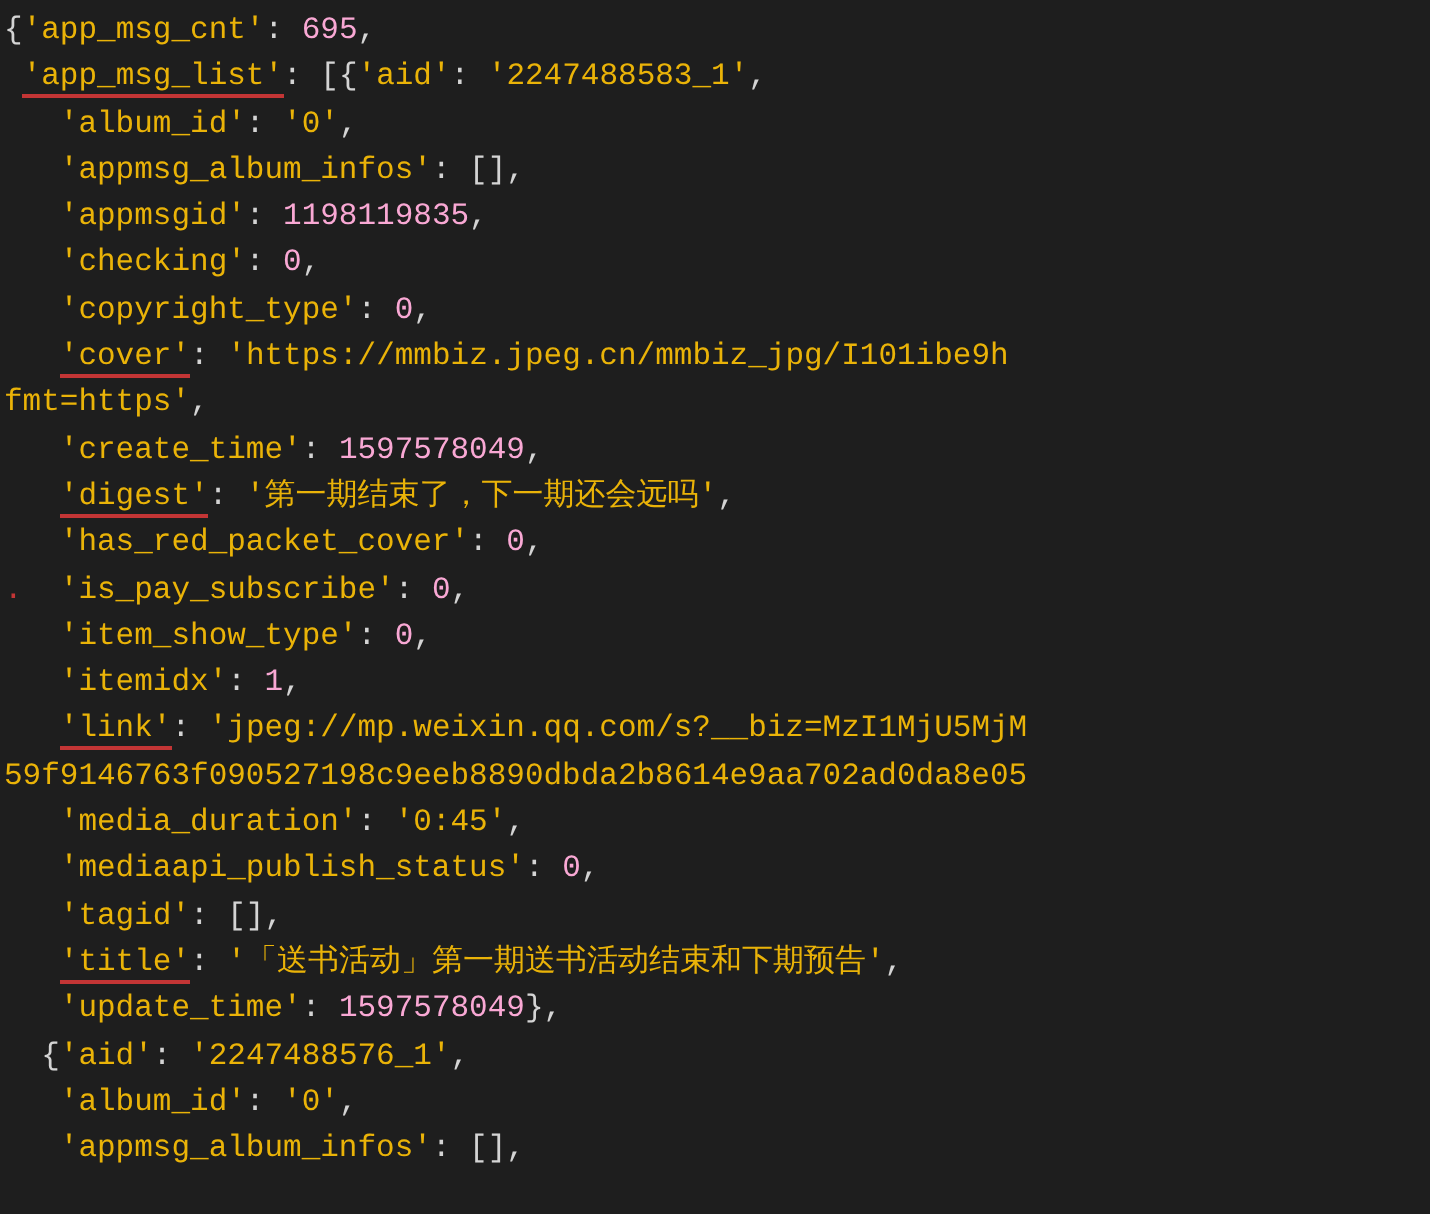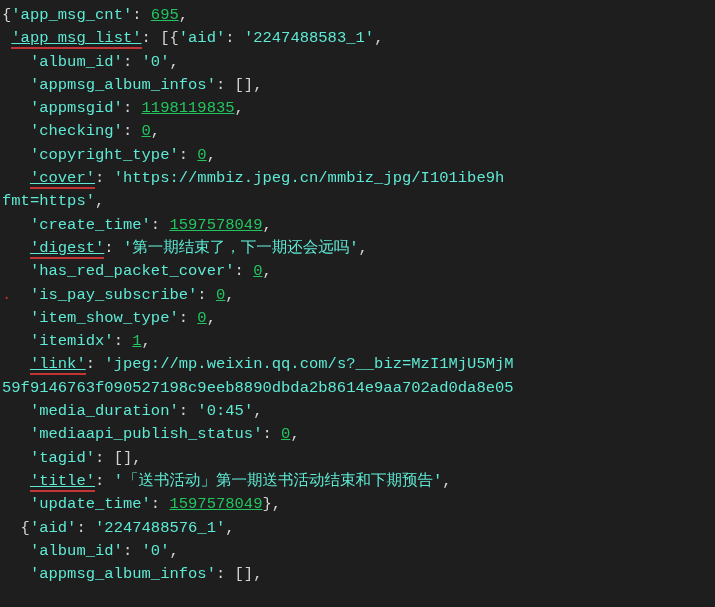--- a/index.html
+++ b/index.html
@@ -13,26 +13,25 @@
   pre#code {
     margin: 0;
     padding: 4px 2px 4px 2px;
     font-family: Consolas, "Courier New", monospace;
     font-size: 15.5px;
     line-height: 23.3px;
     white-space: pre;
     color: #d4d4d4;
   }
   .c-p   { color: #d4d4d4; }     
-  .c-key { color: #5eead4; }     
-  .c-num { color: #22c55e; text-decoration: underline; }     
+  .c-key { color: #eab308; }     
+  .c-num { color: #f9a8d4; }     
   .underline {
     border-bottom: 2.5px solid #c33535;
     padding-bottom: 0px;
-    text-decoration: underline;
   }
   .dot-red {
     color: #c33535;
     position: absolute;
   }
 </style>
 </head>
 <body>
 
 <pre id="code"><span class="c-p">{</span><span class="c-key">'app_msg_cnt'</span><span class="c-p">: </span><span class="c-num">695</span><span class="c-p">,</span>

